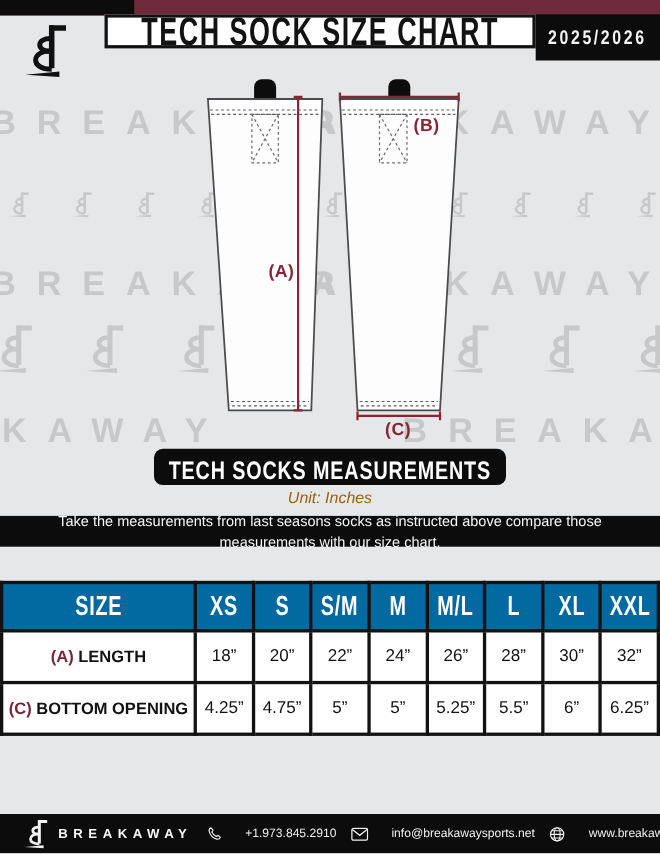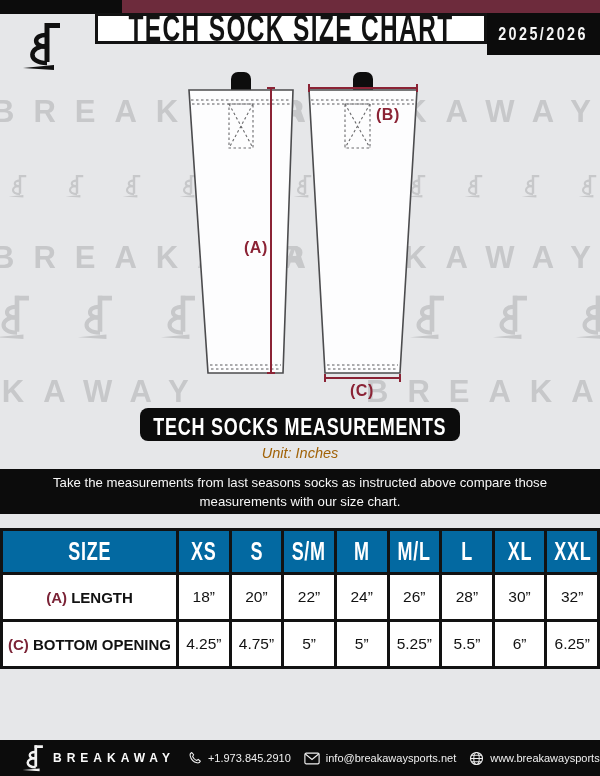--- a/index.html
+++ b/index.html
@@ -30,42 +30,42 @@
   .socks{position:absolute;left:150px;top:10px;}
   .measure-label{position:absolute;font-weight:bold;font-size:16px;color:#8b2335;letter-spacing:.5px;}
 
   
   .banner{position:absolute;left:140px;top:408px;width:320px;height:33px;background:#0c0c0c;border-radius:8px;
           display:flex;align-items:flex-end;justify-content:center;}
   .banner-text{display:inline-block;transform:scaleX(.78);transform-origin:center;white-space:nowrap;
                font-weight:bold;font-size:23px;letter-spacing:1px;color:#ffffff;}
   .unit{position:absolute;left:0;top:445px;width:600px;text-align:center;font-style:italic;
         font-size:14.5px;color:#a16207;}
-  .instructions{position:absolute;left:0;top:469px;width:600px;height:45px;background:#0c0c0c;
+  .instructions{position:absolute;left:0;top:469px;width:600px;height:28px;background:#0c0c0c;
                 display:flex;flex-direction:column;align-items:center;justify-content:center;
                 color:#f7f7f7;font-size:13.2px;line-height:19px;text-align:center;}
 
   
   .sizetable{position:absolute;left:0;top:528px;width:600px;border-collapse:collapse;table-layout:fixed;}
   .sizetable th,.sizetable td{border:3px solid #121212;padding:0;text-align:center;vertical-align:middle;}
   .sizetable th{background:#0369a1;color:#ffffff;height:41px;}
   .sizetable td{background:#ffffff;height:44px;}
   .sizetable col.c0{width:176px;}
   .cond{display:inline-block;transform:scaleX(.72);transform-origin:center;white-space:nowrap;
         font-weight:bold;font-size:25px;letter-spacing:1px;}
   .val{font-weight:normal;font-size:15.5px;color:#121212;}
   .rowlabel{font-weight:bold;font-size:15px;color:#121212;white-space:nowrap;}
   .rowlabel .prefix{color:#7b2336;}
 
   
   .footer{position:absolute;left:0;top:740px;width:600px;height:36px;background:#0c0c0c;
           display:flex;align-items:center;box-sizing:border-box;padding:0 10px 0 22px;}
   .brand{display:flex;align-items:center;gap:9px;margin-right:auto;color:#f2f2f2;}
   .brand-name{font-weight:bold;font-size:12px;letter-spacing:5px;color:#fafafa;}
-  .contact{display:flex;align-items:center;gap:6px;margin-left:13px;color:#f0f0f0;font-size:11px;}
+  .contact{display:flex;align-items:center;gap:21px;margin-left:13px;color:#f0f0f0;font-size:11px;}
   .contact svg{display:block;}
 </style>
 </head>
 <body>
 
 <svg width="0" height="0" style="position:absolute" aria-hidden="true">
   <defs>
     <symbol id="bmono" viewBox="0 0 80 100">
       <path d="M76 9 H46" stroke="currentColor" stroke-width="10" fill="none"></path>
       <path d="M50 4 V82" stroke="currentColor" stroke-width="10" fill="none"></path>

